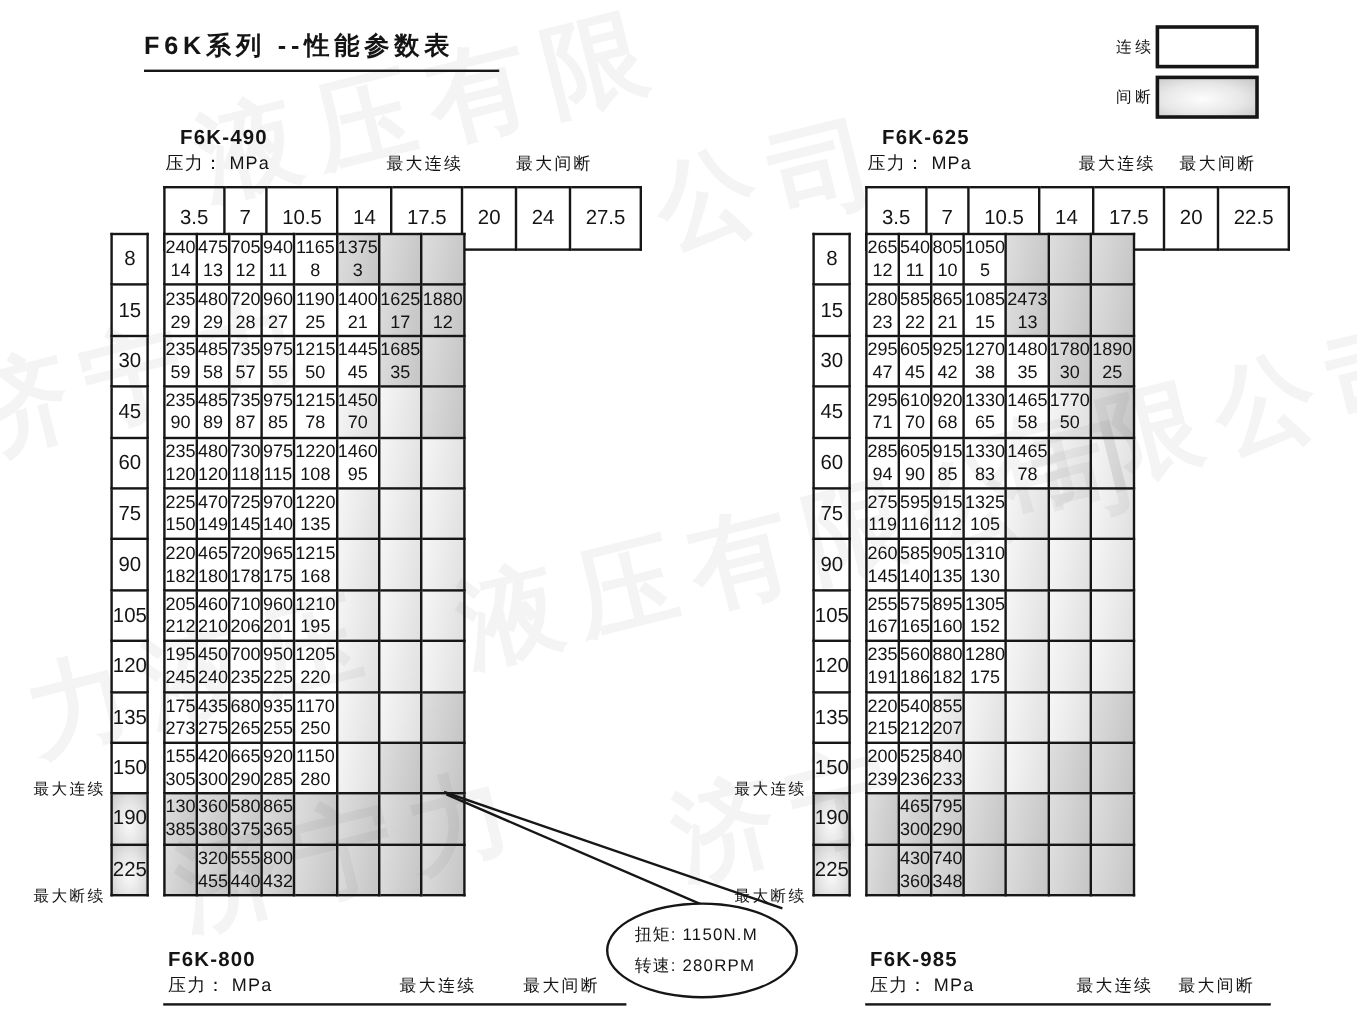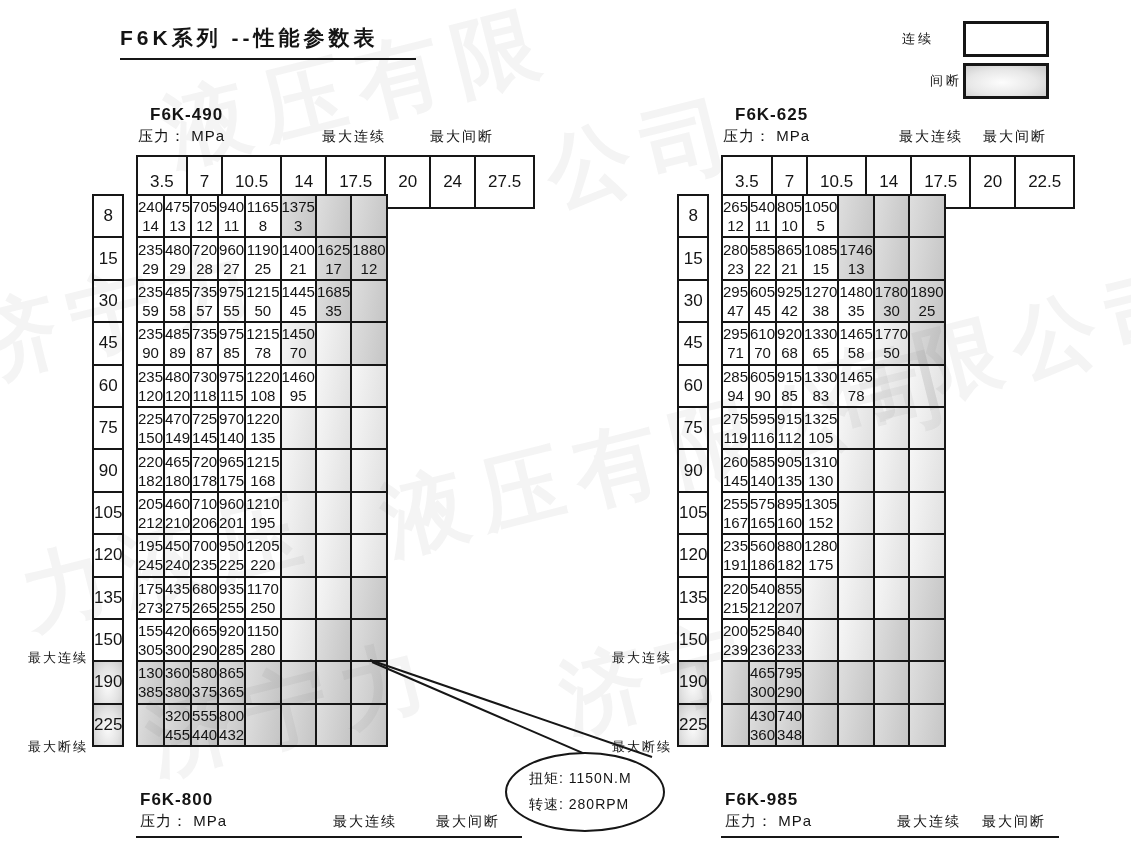--- a/index.html
+++ b/index.html
@@ -63,21 +63,21 @@
       <div class="wm" style="left: 375px; top: 395px; font-size: 85px; transform: rotate(-14deg);">液压有限公司</div>
       <div class="wm" style="left: 20px; top: 505px; font-size: 85px; transform: rotate(-14deg);">力液压</div>
       <div class="wm" style="left: 815px; top: 290px; font-size: 85px; transform: rotate(-14deg);">有限公司</div>
       <div class="wm" style="left: 145px; top: 650px; font-size: 85px; transform: rotate(-14deg);">济宁力</div>
       <div class="wm" style="left: 560px; top: 620px; font-size: 85px; transform: rotate(-14deg);">济宁</div>
     </div>
 
   <div class="title">F6K系列 --性能参数表</div>
   <div class="title-underline"></div>
 
-  <div class="legend-label" style="left:902px;top:30px;">连续</div>
+  <div class="legend-label" style="left:930px;top:30px;">连续</div>
   <div class="legend-box" style="left:963px;top:21px;"></div>
   <div class="legend-label" style="left:930px;top:72px;">间断</div>
   <div class="legend-box grad" style="left:963px;top:63px;"></div>
 
   <div class="ptable" style="left:92px;">
     <div class="t-name">F6K-490</div>
     <div class="t-sub">压力： MPa</div>
     <div class="t-maxc" style="left:230px;">最大连续</div>
     <div class="t-maxi" style="left:338px;">最大间断</div>
     <table class="head-strip">
@@ -689,21 +689,21 @@
             </td>
             <td>
               <div class="cv-top">865</div>
               <div class="cv-bot">21</div>
             </td>
             <td>
               <div class="cv-top">1085</div>
               <div class="cv-bot">15</div>
             </td>
             <td class="s2">
-              <div class="cv-top">1746</div>
+              <div class="cv-top">2473</div>
               <div class="cv-bot">13</div>
             </td>
             <td class="s2">
               <div class="cv-top"></div>
               <div class="cv-bot"></div>
             </td>
             <td class="s2">
               <div class="cv-top"></div>
               <div class="cv-bot"></div>
             </td>

